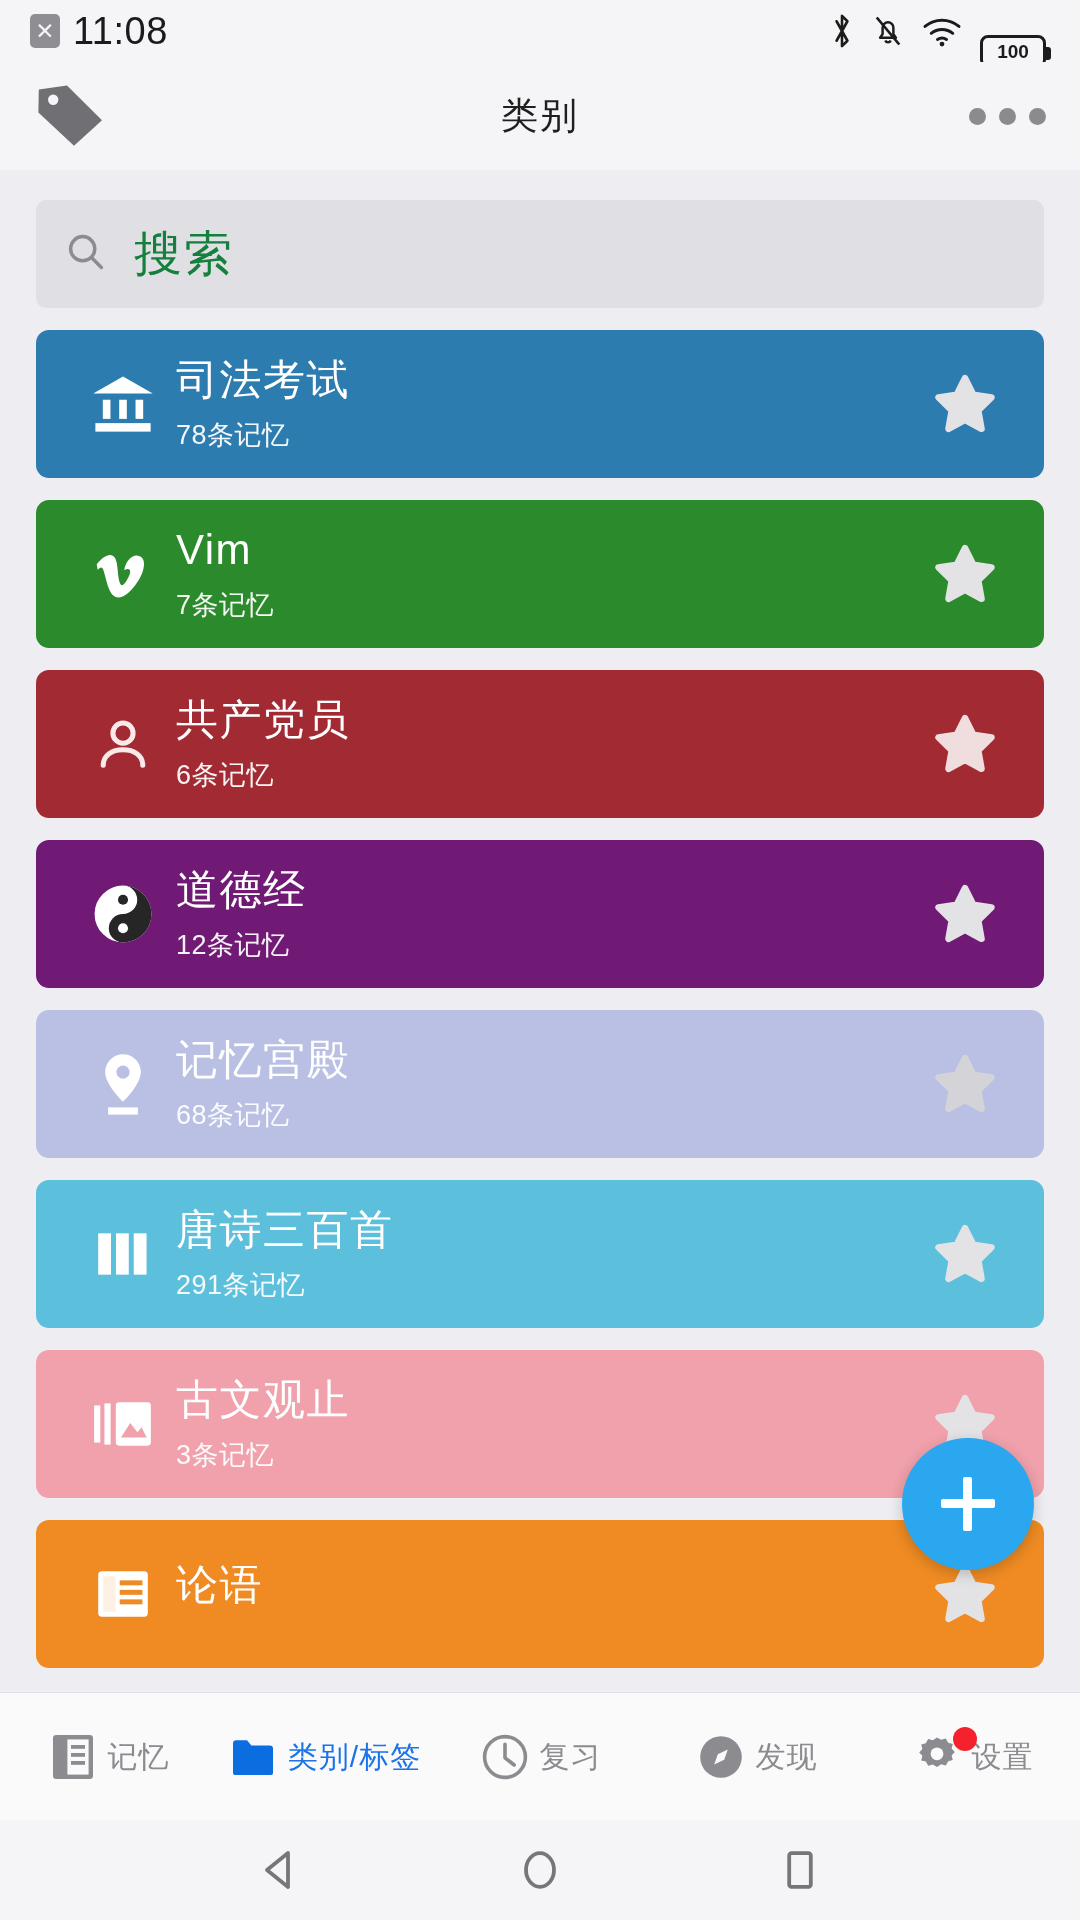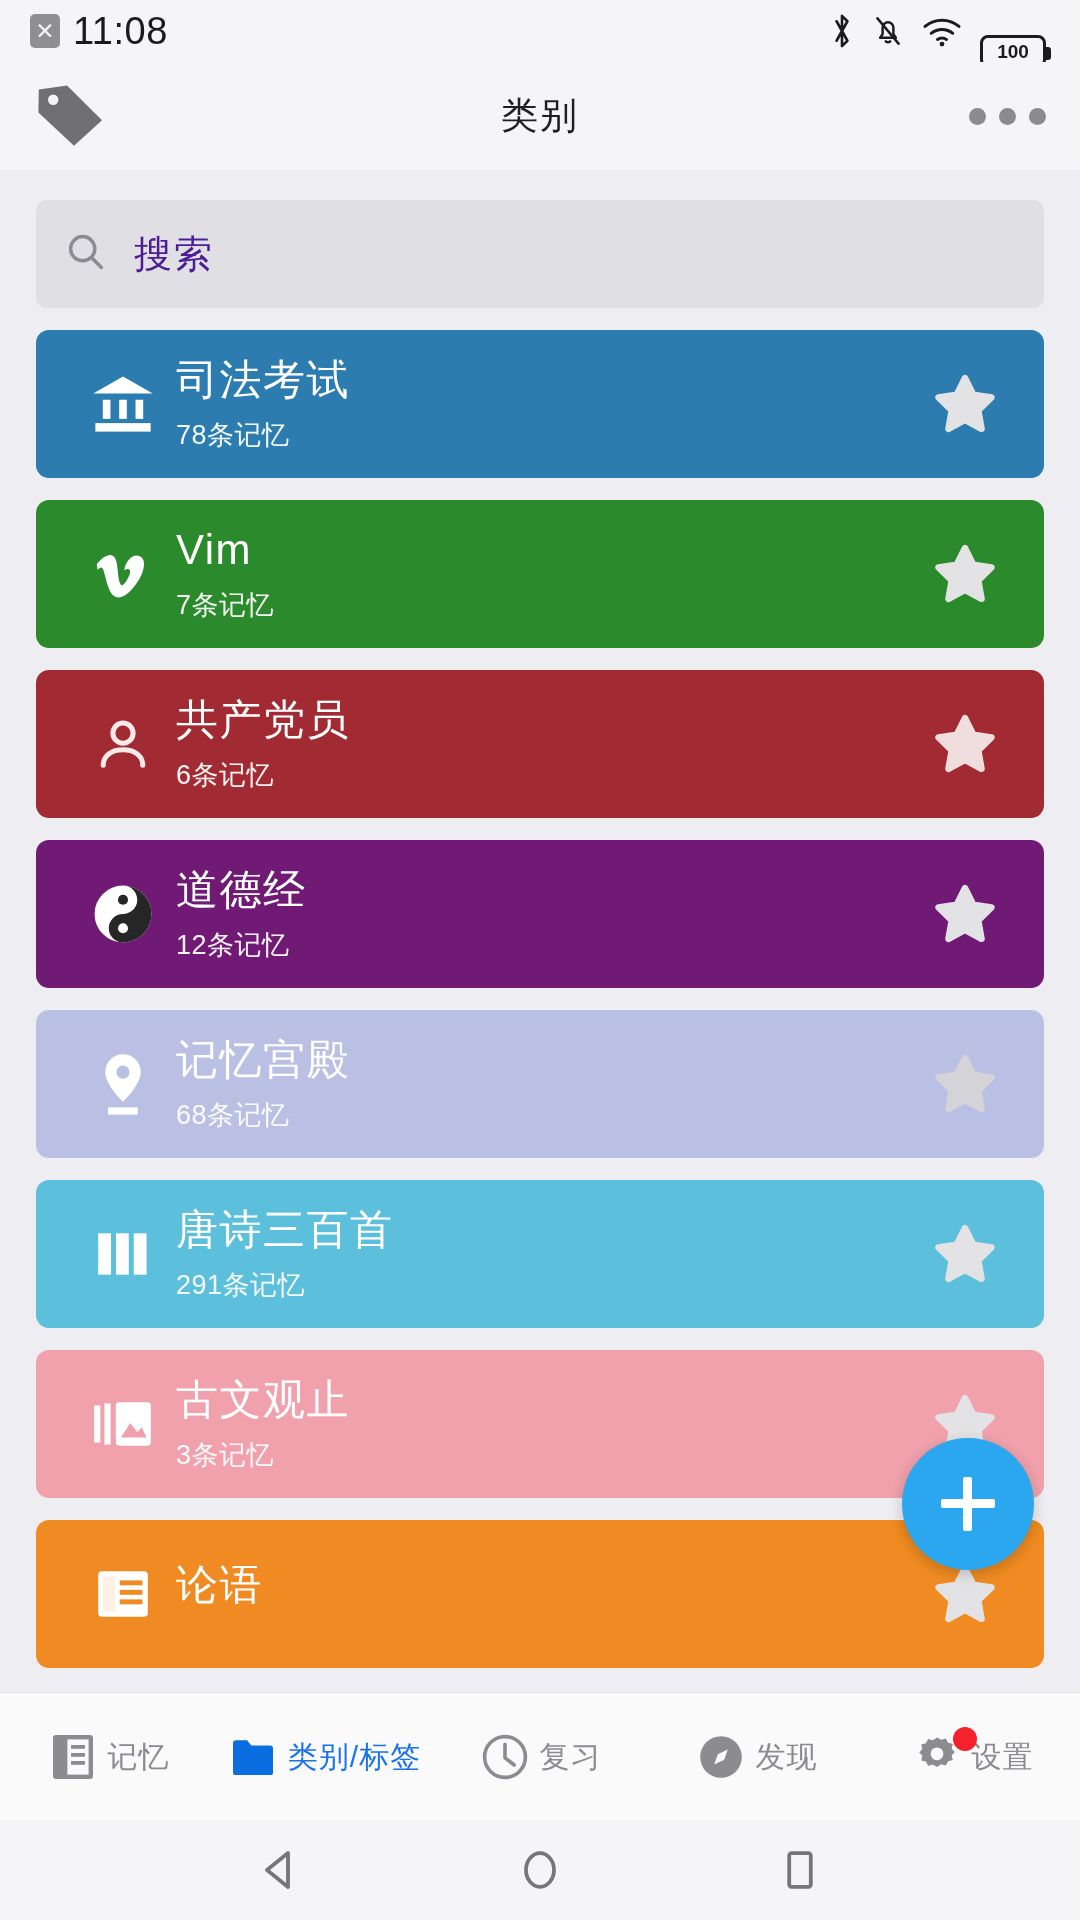--- a/index.html
+++ b/index.html
@@ -59,21 +59,21 @@
   
   .content{
     flex:1 1 auto; position:relative; overflow:hidden;
     background:#eeeef2; padding:0 36px;
   }
   .search{
     margin-top:30px;
     height:108px; background:#e0e0e4; border-radius:10px;
     display:flex; align-items:center; padding:0 28px; gap:26px;
   }
-  .search .ph{ font-size:38px; color:#4c1d95; letter-spacing:2px; }
+  .search .ph{ font-size:48px; color:#15803d; letter-spacing:2px; }
 
   .card{
     position:relative;
     height:148px; border-radius:13px; margin-top:22px;
     display:flex; align-items:center; padding:0 34px;
     overflow:hidden;
   }
   .card-ico{
     width:106px; flex:0 0 106px;
     display:flex; align-items:center; justify-content:center;

